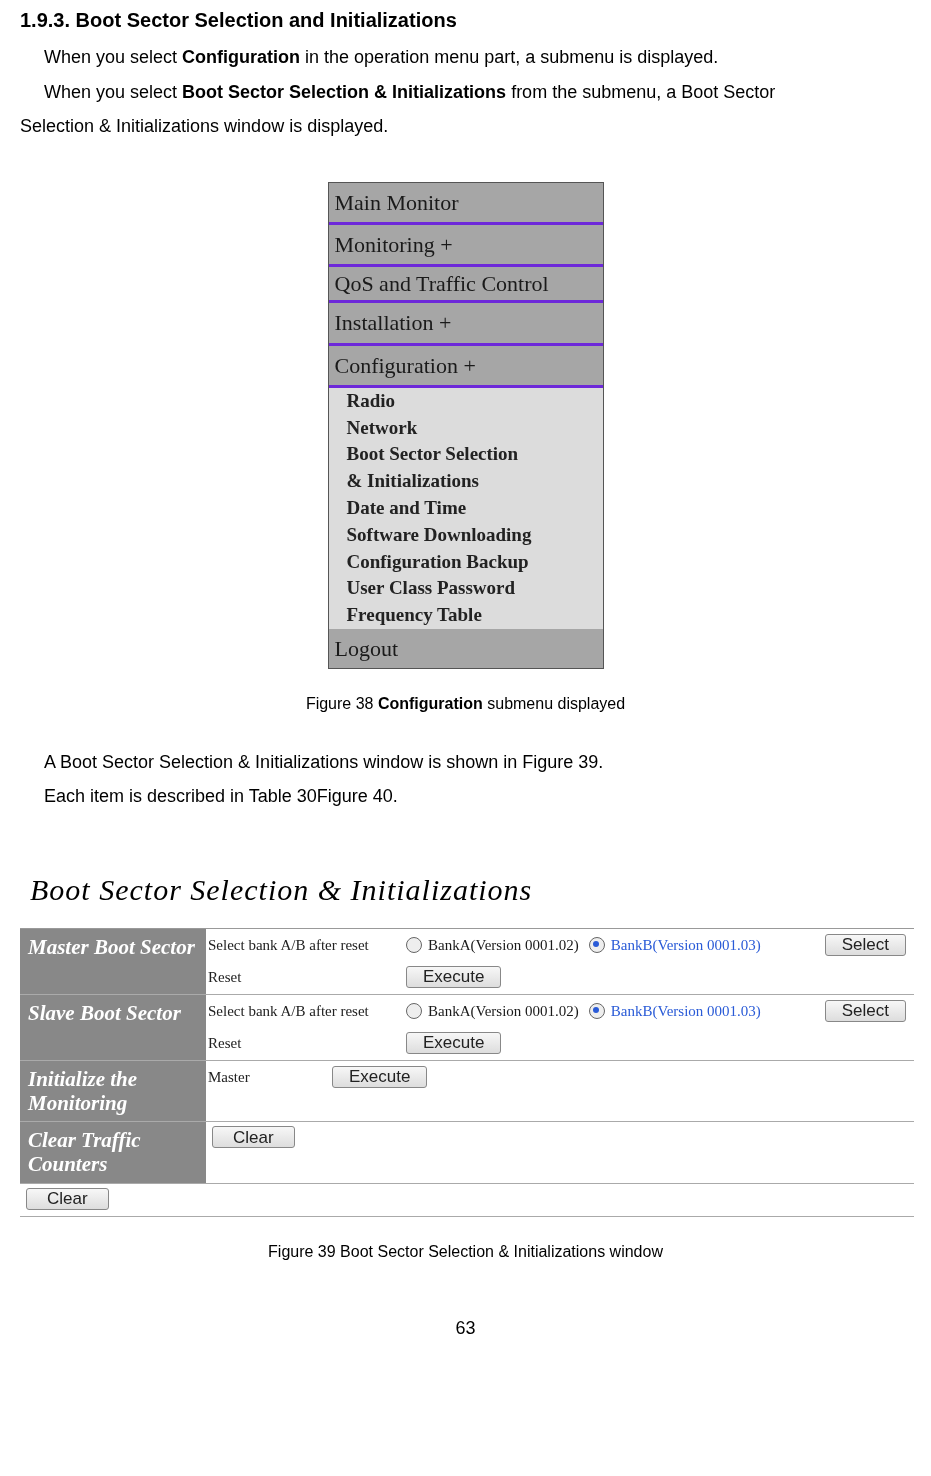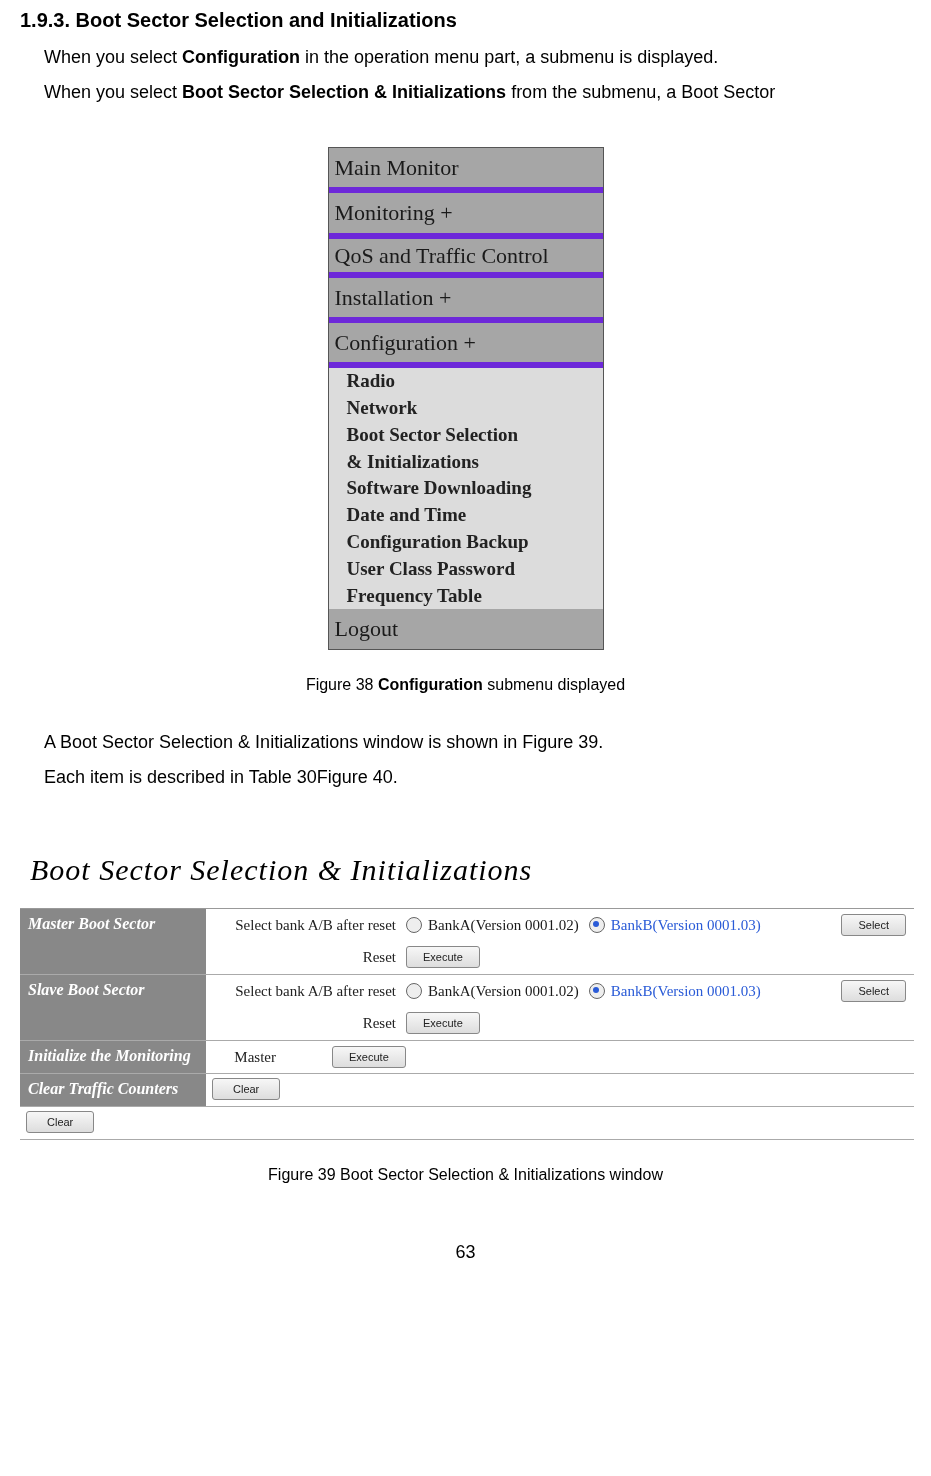--- a/index.html
+++ b/index.html
@@ -36,21 +36,21 @@
     margin: 40px auto 20px auto;
     width: 276px;
   }
   .menu-wrapper {
     border: 1px solid #555;
   }
   .menu-section {
     display: flex;
     align-items: center;
     background: #a6a6a6;
-    border-bottom: 6px solid #6d28d9;
+    border-bottom: 3px solid #6d28d9;
     padding: 2px 6px;
     font-family: "Times New Roman", serif;
     font-size: 22px;
     color: #1a1a1a;
   }
   .menu-section:last-child { border-bottom: none; }
   .submenu {
     background: #dcdcdc;
     padding-left: 14px;
   }
@@ -87,53 +87,53 @@
     min-height: 32px;
   }
   .row-border { border-bottom: 1px solid #aaa; }
   .fig2-label {
     flex: 0 0 186px;
     background: #888;
     color: #fff;
     font-family: "Times New Roman", serif;
     font-weight: bold;
     font-style: italic;
-    font-size: 16px;
+    font-size: 21px;
     padding: 6px 8px;
     box-sizing: border-box;
     line-height: 1.15;
   }
   .fig2-content {
     flex: 1;
     background: #fff;
     display: flex;
     flex-direction: column;
   }
   .fig2-line {
     display: flex;
     align-items: center;
     gap: 6px;
     font-family: "Times New Roman", serif;
     font-size: 15px;
     color: #222;
     padding: 4px 2px;
   }
-  .fig2-line .txt { white-space: nowrap; text-align: right; }
+  .fig2-line .txt { white-space: nowrap; }
   .fig2-line .txt.w190 { min-width: 188px; }
   .radio {
     width: 14px; height: 14px; border-radius: 50%; border: 1px solid #666; background: #eee; display: inline-block; position: relative; margin-left: 4px; flex: 0 0 auto;
   }
   .radio.checked::after {
     content: ""; position: absolute; left: 3px; top: 3px; width: 6px; height: 6px; border-radius: 50%; background: #2a5bd7;
   }
   .bank-text { color: #1a1a1a; }
   .bank-text.blue { color: #2a5bd7; }
   .btn {
     font-family: Arial, sans-serif;
-    font-size: 11px;
+    font-size: 17px;
     padding: 2px 16px;
     border: 1px solid #888;
     border-radius: 3px;
     background: linear-gradient(#f7f7f7, #ddd);
     cursor: pointer;
     height: 22px;
     box-sizing: border-box;
     display: inline-flex;
     align-items: center;
     white-space: nowrap;
@@ -152,35 +152,36 @@
 <body>
 
 <div class="page">
   <div class="heading">1.9.3. Boot Sector Selection and Initializations</div>
   <div class="para">
     <span>When you select </span><span class="bold">Configuration</span><span> in the operation menu part, a submenu is displayed.</span>
   </div>
   <div class="para">
     <span>When you select </span><span class="bold">Boot Sector Selection &amp; Initializations</span><span> from the submenu, a Boot Sector</span>
   </div>
+  <div class="para-noindent">Selection &amp; Initializations window is displayed.</div>
 
   <div class="fig1">
     <div class="menu-wrapper">
       <div class="menu-section">Main Monitor</div>
       <div class="menu-section">Monitoring +</div>
       <div class="menu-section" style="line-height:1.15; padding:4px 6px;">QoS and Traffic Control</div>
       <div class="menu-section">Installation +</div>
       <div class="menu-section">Configuration +</div>
       <div class="submenu">
         <div class="submenu-item">Radio</div>
         <div class="submenu-item">Network</div>
         <div class="submenu-item">Boot Sector Selection</div>
         <div class="submenu-item">&amp; Initializations</div>
+        <div class="submenu-item">Date and Time</div>
         <div class="submenu-item">Software Downloading</div>
-        <div class="submenu-item">Date and Time</div>
         <div class="submenu-item">Configuration Backup</div>
         <div class="submenu-item">User Class Password</div>
         <div class="submenu-item">Frequency Table</div>
       </div>
       <div class="menu-section">Logout</div>
     </div>
   </div>
   <div class="caption">
     <span>Figure 38 </span><span class="bold">Configuration</span><span> submenu displayed</span>
   </div>

